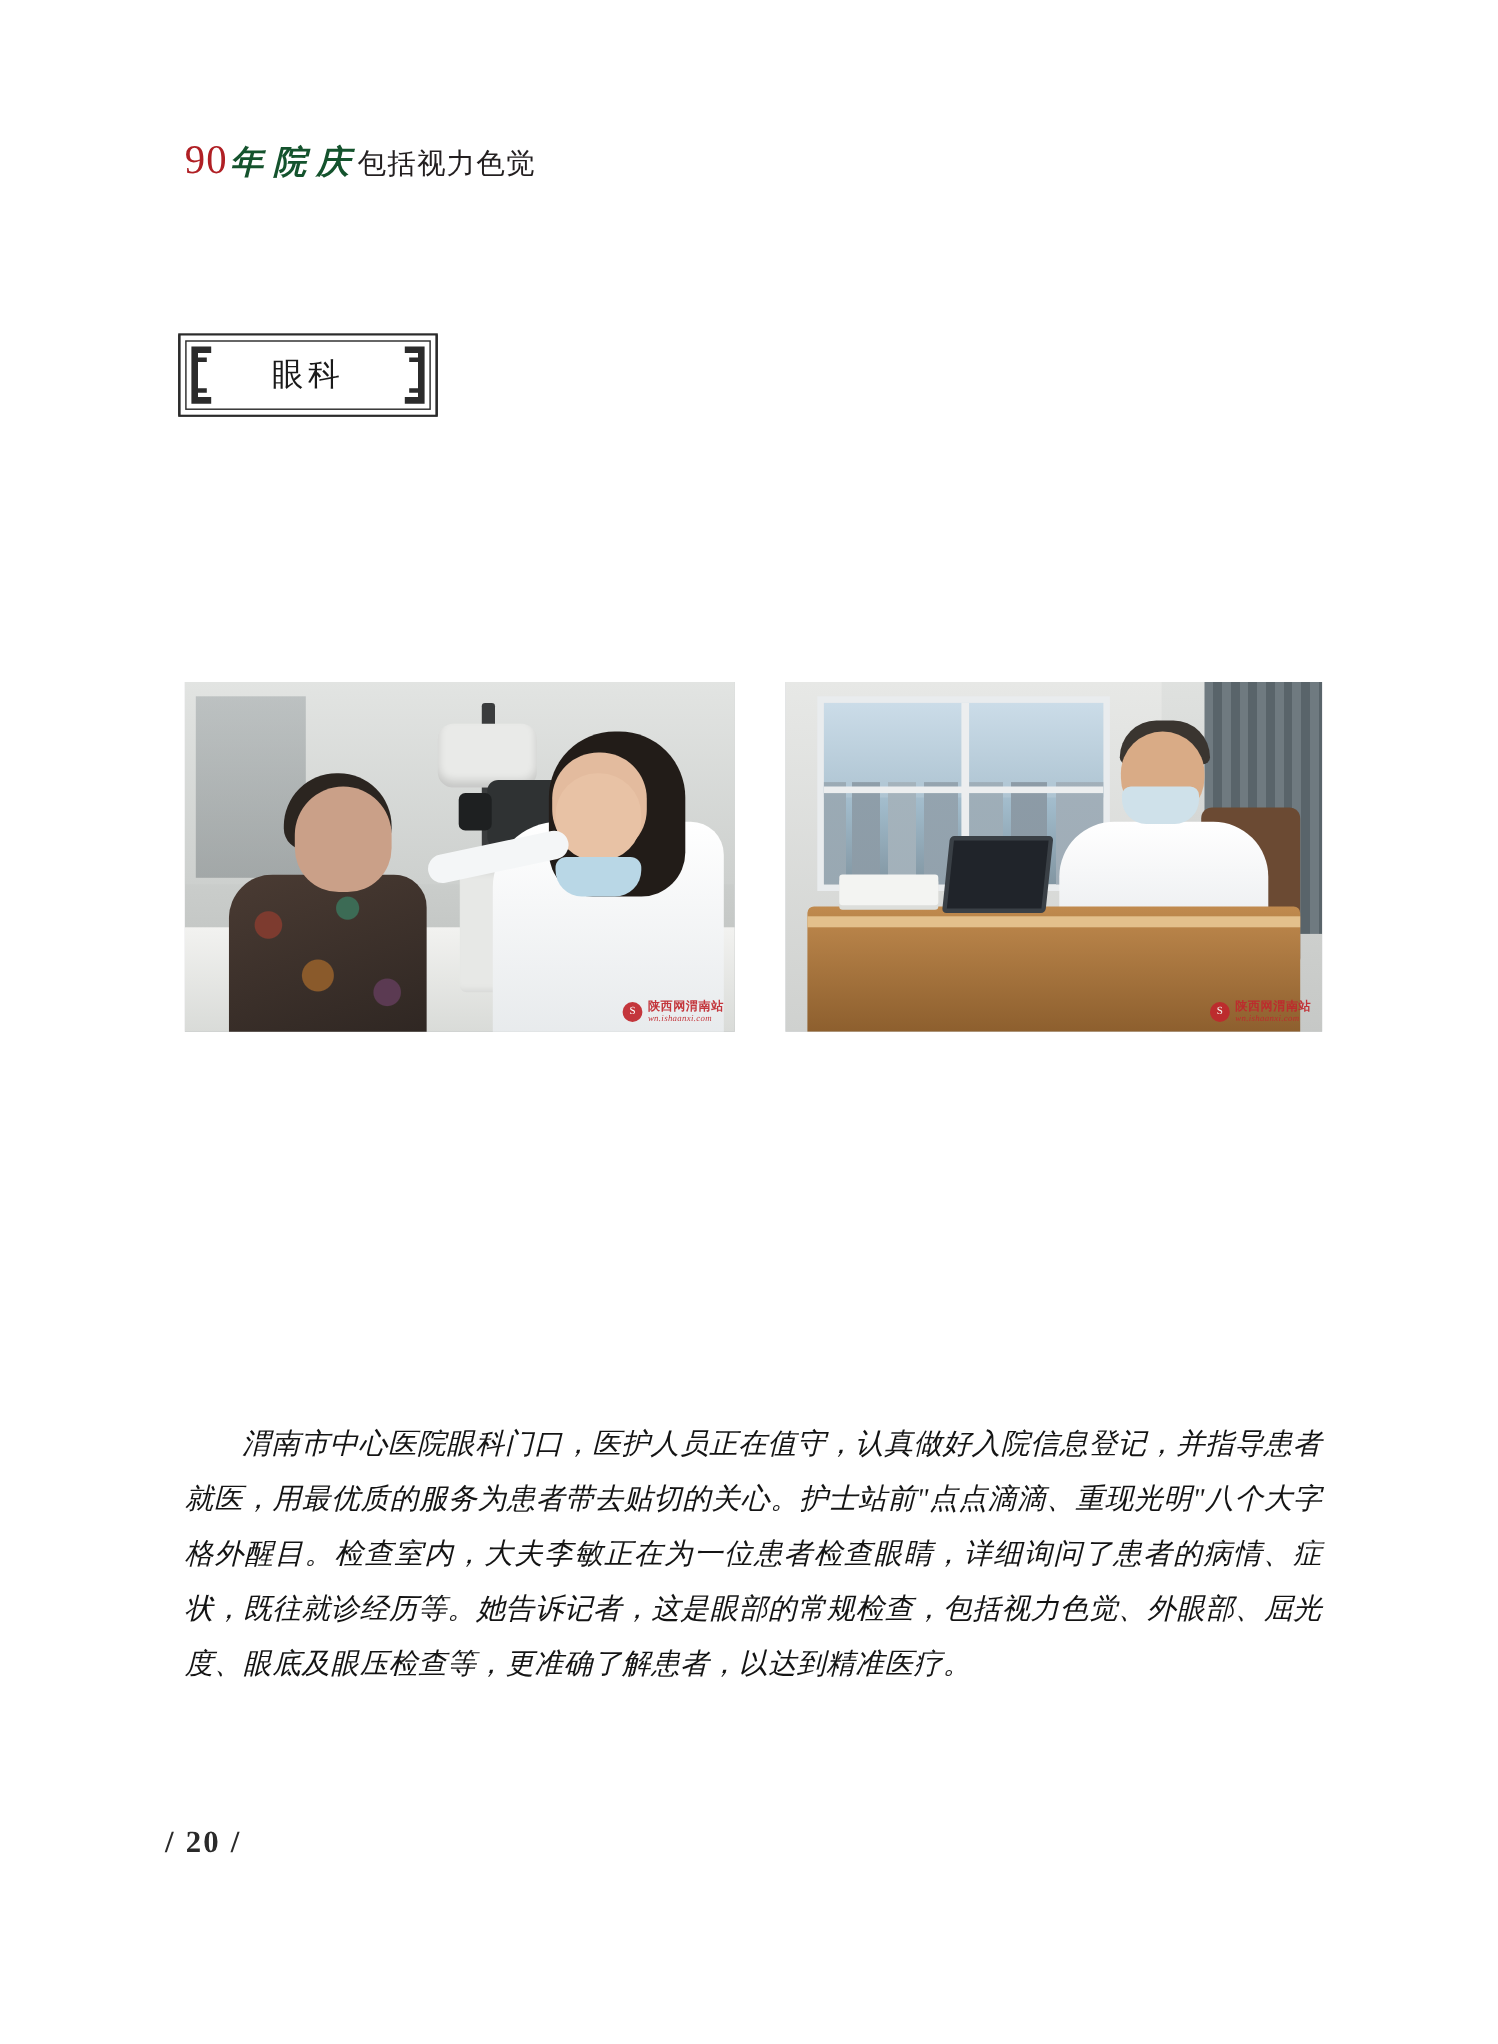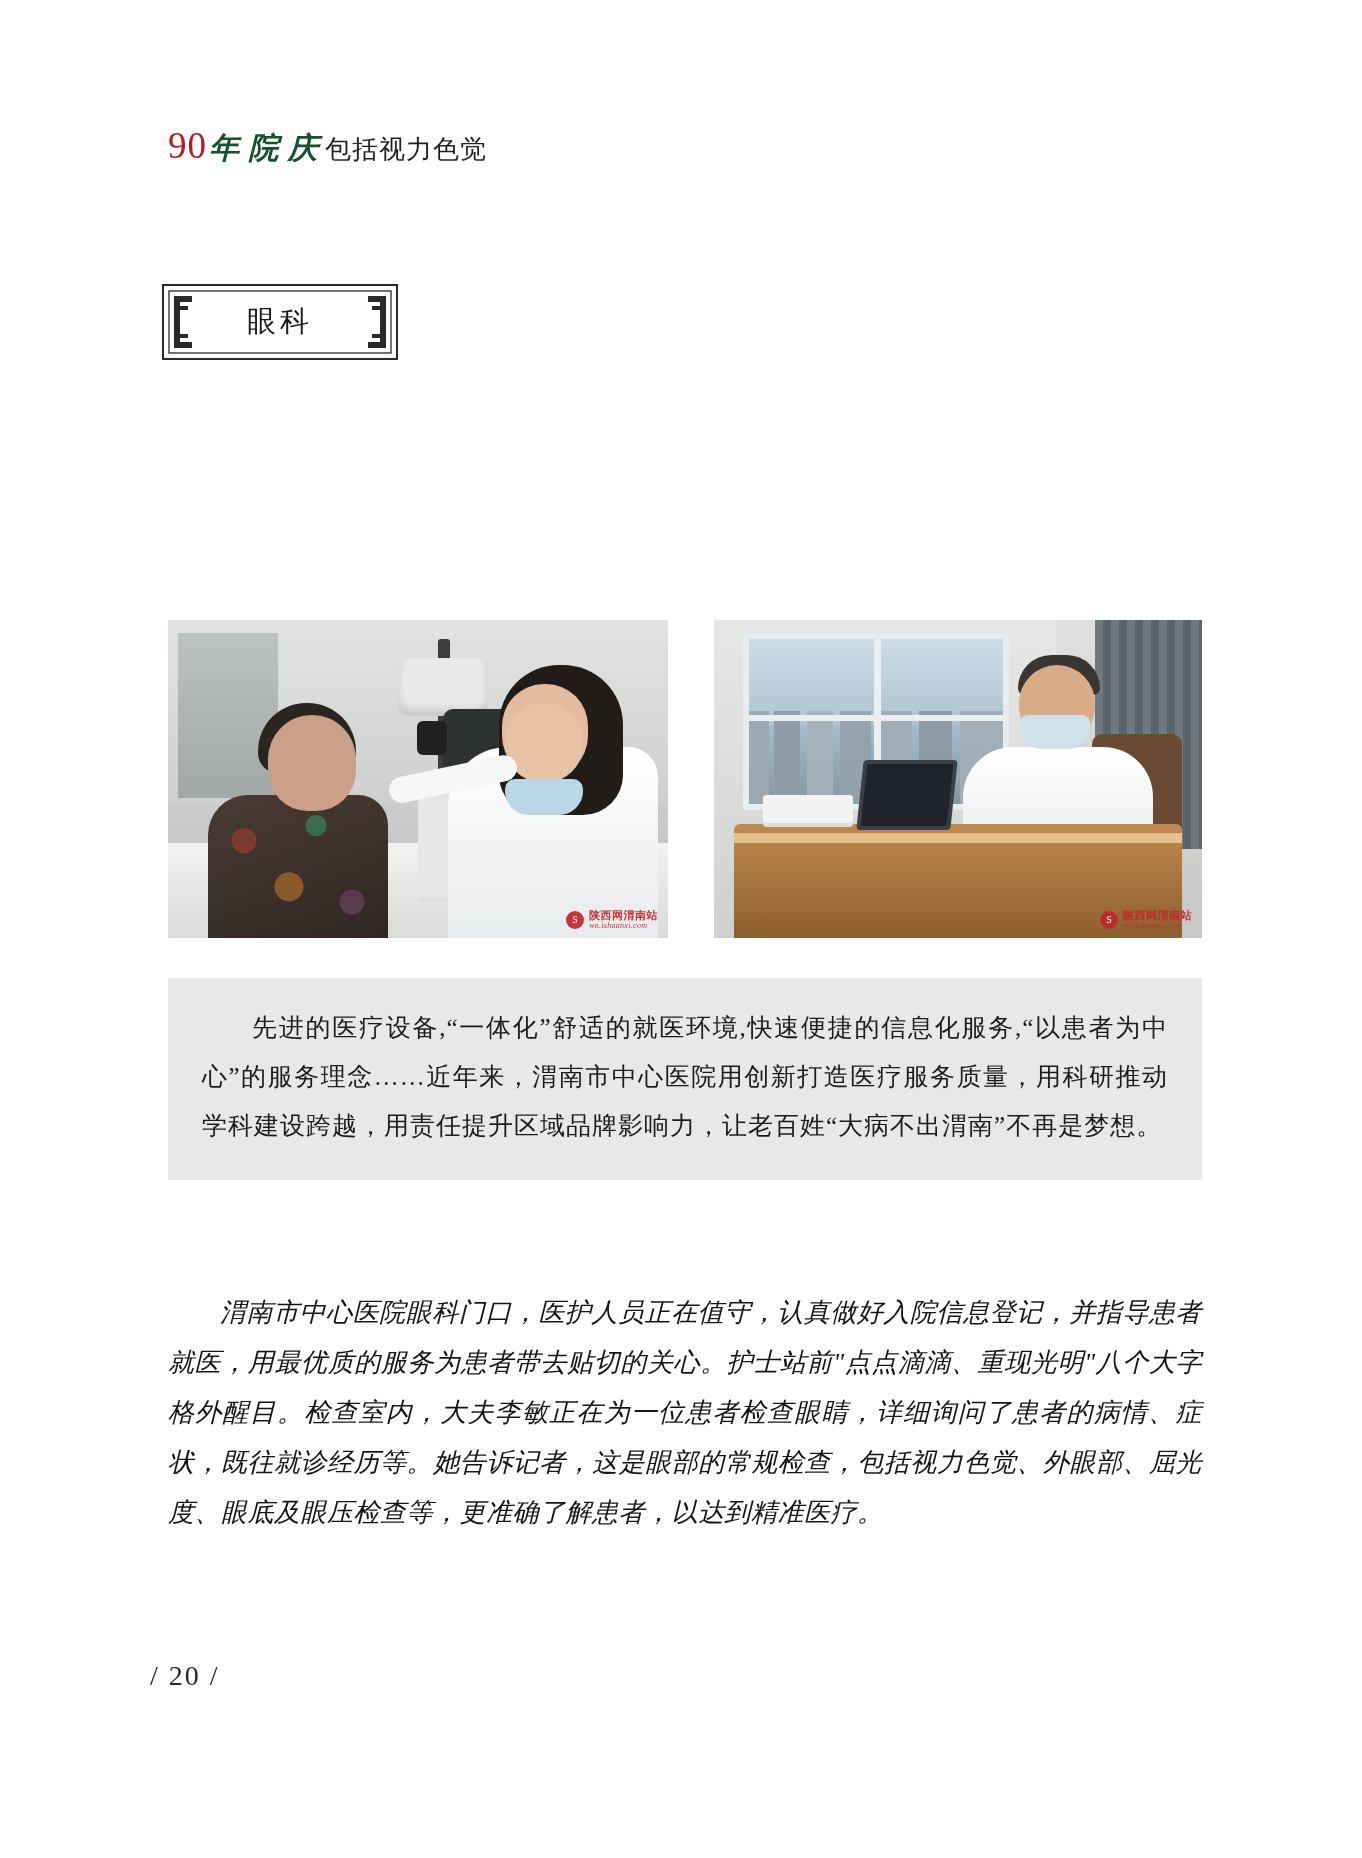--- a/index.html
+++ b/index.html
@@ -51,21 +51,21 @@
     font-size: 26px;
     color: #231f20;
     margin-left: 6px;
     letter-spacing: 1px;
   }
 
   
   .plaque {
     position: absolute;
     left: 160px;
-    top: 282px;
+    top: 301px;
     width: 240px;
     height: 80px;
   }
   .plaque svg { display: block; }
   .plaque-label {
     position: absolute;
     left: 0; top: 0;
     width: 240px;
     height: 80px;
     display: flex;
@@ -346,20 +346,21 @@
 
   
   .folio {
     position: absolute;
     left: 150px;
     top: 1660px;
     font-size: 28px;
     color: #2a2a2a;
     letter-spacing: 2px;
     font-family: "Liberation Serif", serif;
+    font-weight: bold;
   }
 </style>
 </head>
 <body>
 
 <div class="page">
 
   <div class="running-header">
     <span class="rh-num">90</span>
     <span class="rh-red">年 院 庆</span>
@@ -436,23 +437,20 @@
         <span class="wm-badge">S</span>
         <span class="wm-text">
           <span class="wm-cn">陕西网渭南站</span>
           <span class="wm-en">wn.ishaanxi.com</span>
         </span>
       </div>
     </div>
 
   </div>
 
-  <div class="lead-box">
-    <p>先进的医疗设备,“一体化”舒适的就医环境,快速便捷的信息化服务,“以患者为中心”的服务理念……近年来，渭南市中心医院用创新打造医疗服务质量，用科研推动学科建设跨越，用责任提升区域品牌影响力，让老百姓“大病不出渭南”不再是梦想。</p>
-  </div>
 
 
   <div class="body-text">
     <p>渭南市中心医院眼科门口，医护人员正在值守，认真做好入院信息登记，并指导患者就医，用最优质的服务为患者带去贴切的关心。护士站前"点点滴滴、重现光明"八个大字格外醒目。检查室内，大夫李敏正在为一位患者检查眼睛，详细询问了患者的病情、症状，既往就诊经历等。她告诉记者，这是眼部的常规检查，包括视力色觉、外眼部、屈光度、眼底及眼压检查等，更准确了解患者，以达到精准医疗。</p>
   </div>
 
   <div class="folio">/ 20 /</div>
 
 </div>
 

